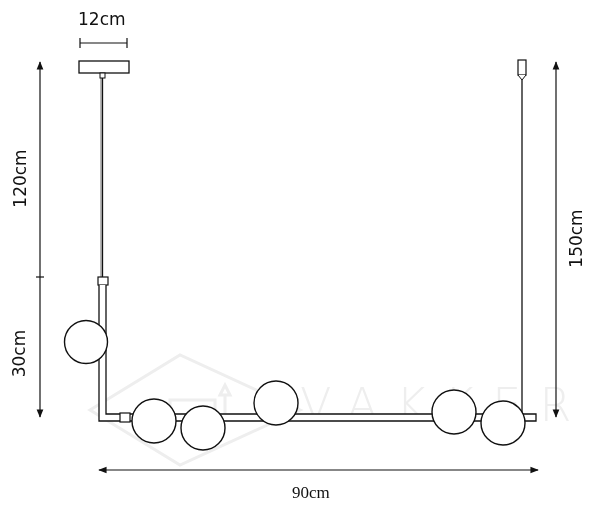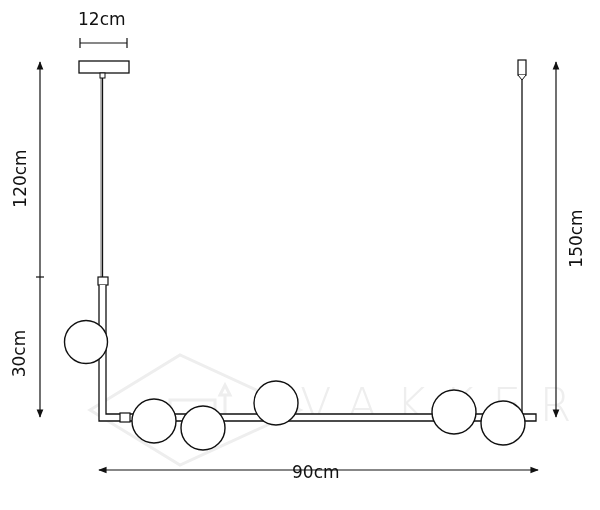--- a/index.html
+++ b/index.html
@@ -73,14 +73,14 @@
 
     <line x1="556" y1="62" x2="556" y2="417" stroke="#111" stroke-width="1.2" marker-start="url(#arr)" marker-end="url(#arr)"></line>
 
     <line x1="99" y1="470" x2="538" y2="470" stroke="#111" stroke-width="1.2" marker-start="url(#arr)" marker-end="url(#arr)"></line>
   </svg>
 
   <div class="dim-label" style="left:78px; top:11px;text-align:center;">12cm</div>
   <div class="dim-label vert" style="left:-10px; top:170px; width:60px; text-align:center;">120cm</div>
   <div class="dim-label vert" style="left:-6px; top:345px; width:50px; text-align:center;">30cm</div>
   <div class="dim-label vert" style="left:546px; top:230px; width:60px; text-align:center;">150cm</div>
-  <div class="dim-label" style="left:292px; top:464px;">90cm</div>
+  <div class="dim-label" style="left:292px; top:484px;font-family:Liberation Serif, serif;">90cm</div>
 </div>
 
 </body></html>

